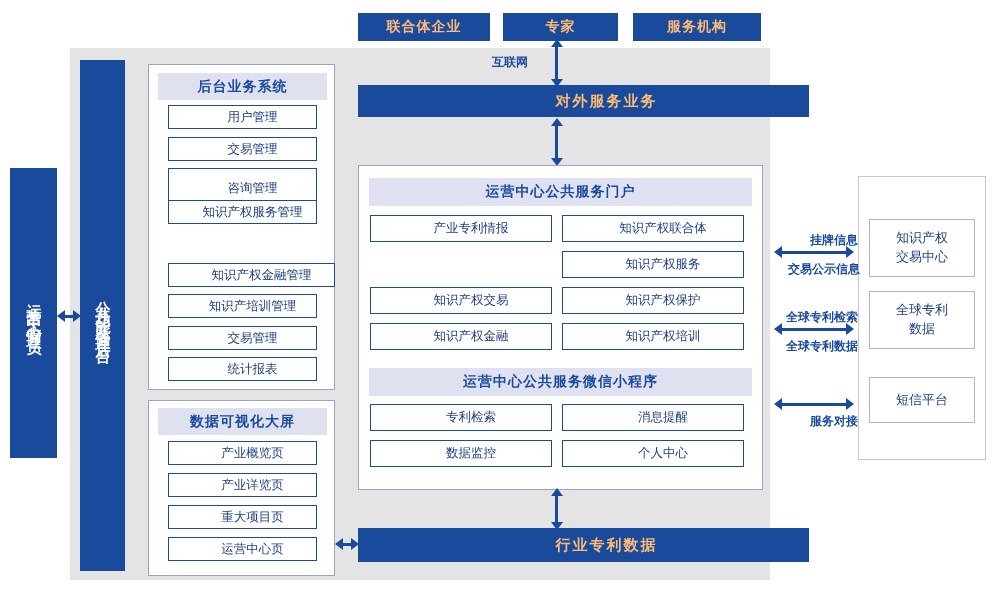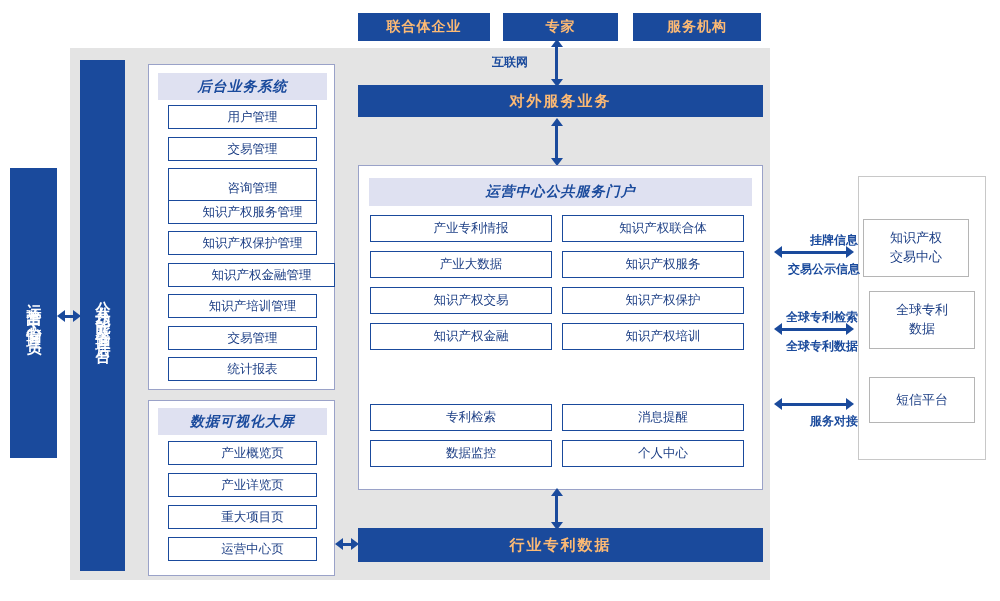--- a/index.html
+++ b/index.html
@@ -7,26 +7,26 @@
     --blue:#1a4a9c;
     --lav:#dfe1f1;
     --gray:#e4e4e4;
   }
   html,body{margin:0;padding:0;background:#fff;}
   body{font-family:"Liberation Sans","DejaVu Sans",sans-serif;}
   .canvas{position:relative;width:1000px;height:601px;background:#fff;overflow:hidden;}
   .gray-bg{position:absolute;left:70px;top:48px;width:700px;height:532px;background:var(--gray);}
   .dark-box,.dark-bar{position:absolute;background:var(--blue);color:#fdba74;font-weight:bold;
     display:flex;align-items:center;justify-content:center;font-size:14px;letter-spacing:1px;}
-  .dark-bar{font-size:15px;letter-spacing:2px;}
+  .dark-bar{font-size:15px;letter-spacing:2px;padding-left:46px;}
   .v-bar{position:absolute;background:var(--blue);color:#fff;display:flex;align-items:center;justify-content:center;}
   .v-bar span{writing-mode:vertical-rl;font-weight:bold;font-size:15px;letter-spacing:6px;}
   .panel{position:absolute;background:#fff;border:1px solid #9aa2c8;box-sizing:border-box;}
   .panel-header{position:absolute;background:var(--lav);color:var(--blue);font-weight:bold;font-size:14px;
-    display:flex;align-items:center;justify-content:center;letter-spacing:1px;font-style:italic;}
+    display:flex;align-items:center;justify-content:center;letter-spacing:1px;}
   .item{position:absolute;background:#fff;border:1px solid var(--blue);color:#1d3f85;
     display:flex;align-items:center;justify-content:center;font-size:12.5px;box-sizing:border-box;padding-left:20px;}
   .blue-label{position:absolute;color:var(--blue);font-weight:bold;font-size:12px;text-align:right;}
   .h-arrow{position:absolute;height:3px;background:var(--blue);}
   .h-arrow::before{content:"";position:absolute;left:-8px;top:-5px;border-top:6px solid transparent;border-bottom:6px solid transparent;border-right:8px solid var(--blue);}
   .h-arrow::after{content:"";position:absolute;right:-8px;top:-5px;border-top:6px solid transparent;border-bottom:6px solid transparent;border-left:8px solid var(--blue);}
   .v-arrow{position:absolute;width:3px;background:var(--blue);}
   .v-arrow::before{content:"";position:absolute;top:-8px;left:-4.5px;border-left:6px solid transparent;border-right:6px solid transparent;border-bottom:8px solid var(--blue);}
   .v-arrow::after{content:"";position:absolute;bottom:-8px;left:-4.5px;border-left:6px solid transparent;border-right:6px solid transparent;border-top:8px solid var(--blue);}
   .ext-panel{position:absolute;background:#fff;border:1px solid #c8c8c8;box-sizing:border-box;}
@@ -48,27 +48,27 @@
   <div class="blue-label" style="left:466px;top:54px;width:62px">互联网</div>
   <div class="v-arrow" style="left:555px;top:47px;height:32px"></div>
 
   <div class="dark-bar" style="left:358px;top:85px;width:405px;height:32px">对外服务业务</div>
   <div class="v-arrow" style="left:555px;top:126px;height:32px"></div>
 
   <div class="panel" style="left:358px;top:165px;width:405px;height:325px">
     <div class="panel-header" style="left:10px;top:12px;width:383px;height:28px">运营中心公共服务门户</div>
     <div class="item" style="left:11px;top:49px;width:182px;height:27px">产业专利情报</div>
     <div class="item" style="left:203px;top:49px;width:182px;height:27px">知识产权联合体</div>
-    <div class="item" style="left:11px;top:85px;width:182px;height:27px">产业大数据</div>
     <div class="item" style="left:203px;top:85px;width:182px;height:27px">知识产权服务</div>
     <div class="item" style="left:11px;top:121px;width:182px;height:27px">知识产权交易</div>
     <div class="item" style="left:203px;top:121px;width:182px;height:27px">知识产权保护</div>
     <div class="item" style="left:11px;top:157px;width:182px;height:27px">知识产权金融</div>
     <div class="item" style="left:203px;top:157px;width:182px;height:27px">知识产权培训</div>
 
+    <div class="panel-header" style="left:10px;top:202px;width:383px;height:28px">运营中心公共服务微信小程序</div>
     <div class="item" style="left:11px;top:238px;width:182px;height:27px">专利检索</div>
     <div class="item" style="left:203px;top:238px;width:182px;height:27px">消息提醒</div>
     <div class="item" style="left:11px;top:274px;width:182px;height:27px">数据监控</div>
     <div class="item" style="left:203px;top:274px;width:182px;height:27px">个人中心</div>
   </div>
 
   <div class="v-arrow" style="left:555px;top:496px;height:26px"></div>
 
   <div class="dark-bar" style="left:358px;top:528px;width:405px;height:34px">行业专利数据</div>
 
@@ -80,40 +80,39 @@
   <div class="v-bar" style="left:80px;top:60px;width:45px;height:511px">
     <span>公共功能及管理后台</span>
   </div>
 
   <div class="panel" style="left:148px;top:64px;width:187px;height:326px">
     <div class="panel-header" style="left:9px;top:8px;width:169px;height:27px">后台业务系统</div>
     <div class="item" style="left:19px;top:40px;width:149px;height:24px">用户管理</div>
     <div class="item" style="left:19px;top:72px;width:149px;height:24px">交易管理</div>
     <div class="item" style="left:19px;top:103px;width:149px;height:40px">咨询管理</div>
     <div class="item" style="left:19px;top:135px;width:149px;height:24px">知识产权服务管理</div>
-    <div class="item" style="left:19px;top:166px;width:149px;height:24px">知识产权保护管理</div>
     <div class="item" style="left:19px;top:198px;width:167px;height:24px">知识产权金融管理</div>
     <div class="item" style="left:19px;top:229px;width:149px;height:24px">知识产培训管理</div>
     <div class="item" style="left:19px;top:261px;width:149px;height:24px">交易管理</div>
     <div class="item" style="left:19px;top:292px;width:149px;height:24px">统计报表</div>
   </div>
 
   <div class="panel" style="left:148px;top:400px;width:187px;height:176px">
     <div class="panel-header" style="left:9px;top:7px;width:169px;height:27px">数据可视化大屏</div>
     <div class="item" style="left:19px;top:40px;width:149px;height:24px">产业概览页</div>
     <div class="item" style="left:19px;top:72px;width:149px;height:24px">产业详览页</div>
     <div class="item" style="left:19px;top:104px;width:149px;height:24px">重大项目页</div>
     <div class="item" style="left:19px;top:136px;width:149px;height:24px">运营中心页</div>
   </div>
 
   <div class="h-arrow" style="left:343px;top:543px;width:8px"></div>
 
   <div class="ext-panel" style="left:858px;top:176px;width:128px;height:284px">
     <div class="ext-title" style="top:10px">外部系统/数据</div>
-    <div class="ext-box" style="left:4px;top:42px;height:58px">
+    <div class="ext-box" style="left:10px;top:42px;height:58px">
       <span>知识产权</span>
       <span>交易中心</span>
     </div>
     <div class="ext-box" style="left:10px;top:200px;height:46px">
       <span>短信平台</span>
     </div>
     <div class="ext-box" style="left:10px;top:114px;height:58px">
       <span>全球专利</span>
       <span>数据</span>
     </div>

